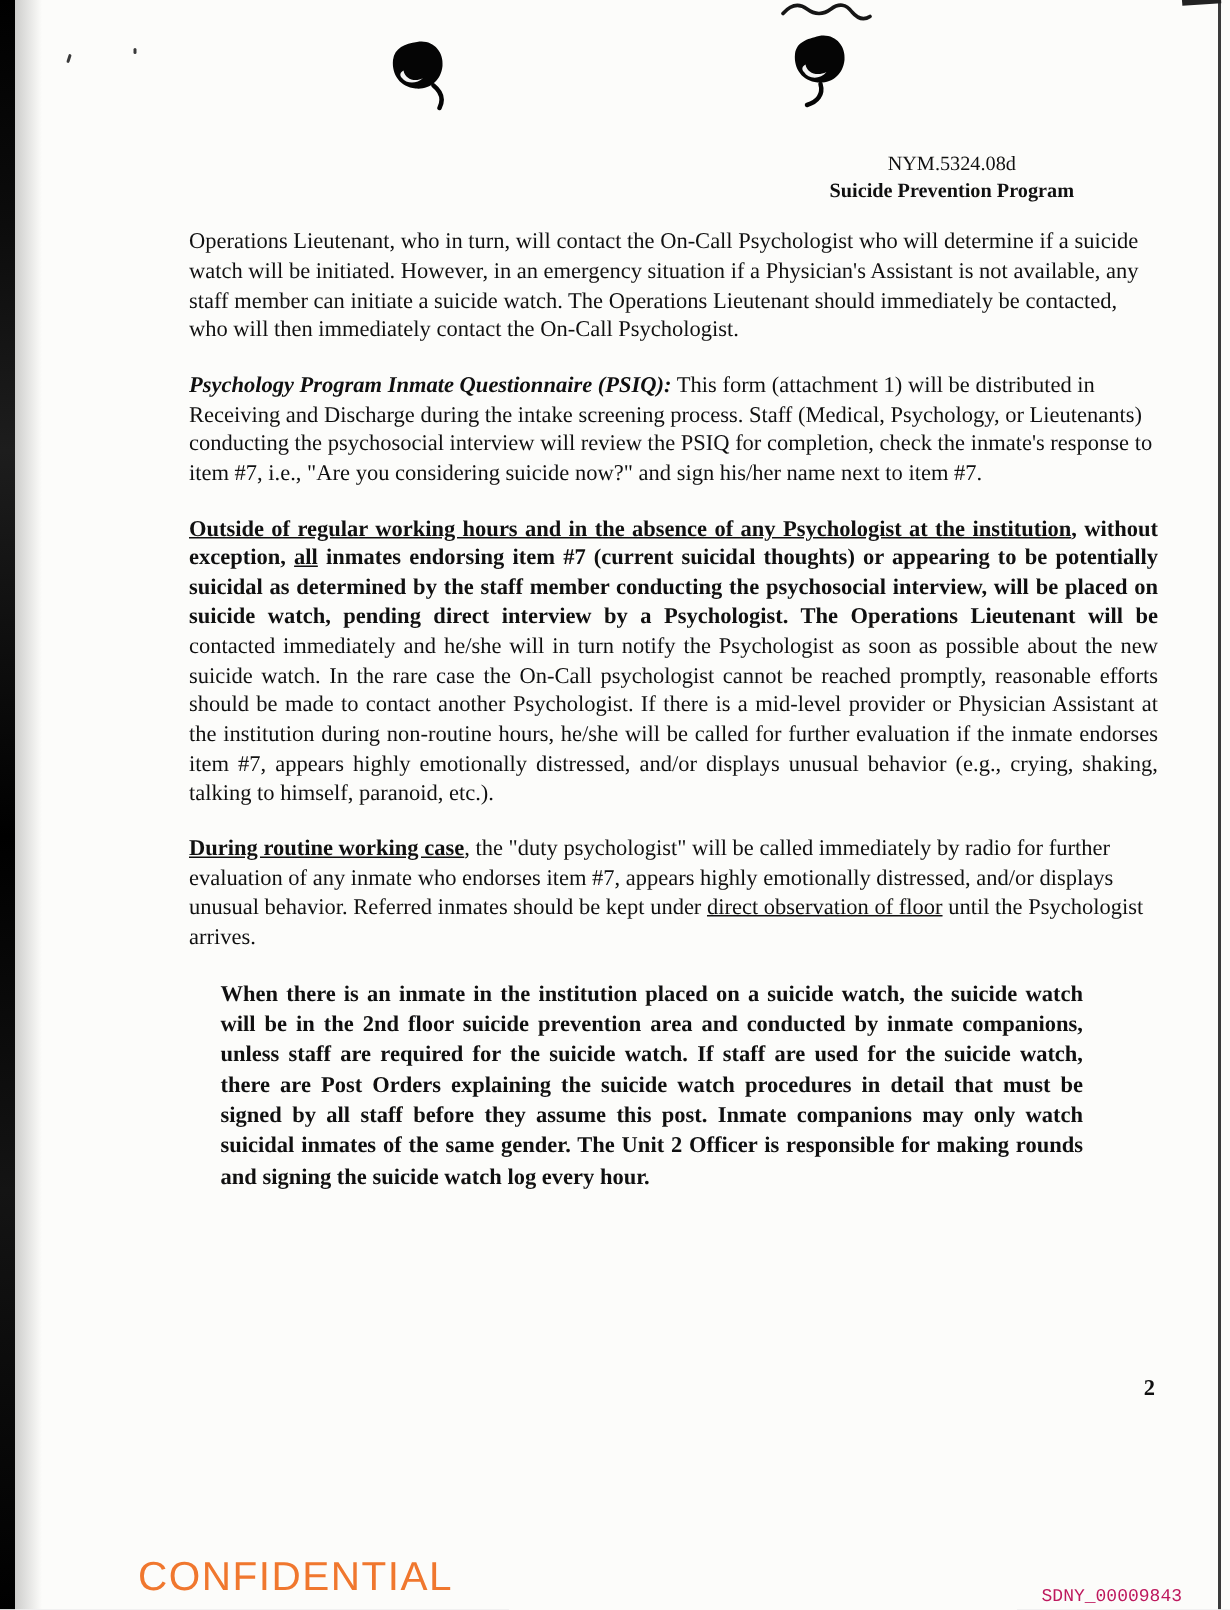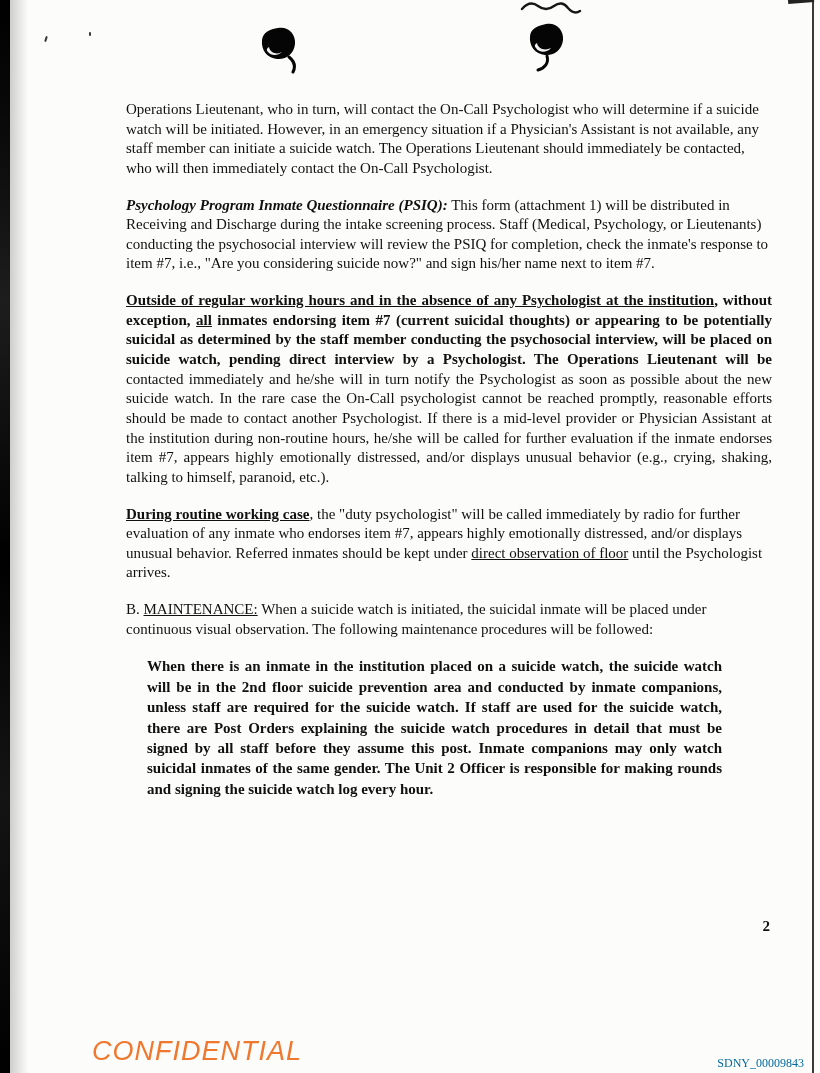--- a/index.html
+++ b/index.html
@@ -37,26 +37,26 @@
   .justify { text-align: justify; }
   .indent { margin-left: 33px; margin-right: 50px; line-height: 1.36; }
   .mt-lg { margin-top: 8px; }
   .b { font-weight: bold; }
   .i { font-style: italic; }
   .u { text-decoration: underline; }
   .page-number { position: absolute; top: 918px; right: 50px; font-size: 15px; font-weight: bold; }
   .confidential {
     position: absolute; left: 92px; bottom: 6px;
     font-family: "Liberation Sans", sans-serif;
-    font-size: 27px; color: #f0772e; letter-spacing: 1px; font-weight: 400; font-style: italic;
+    font-size: 27px; color: #f0772e; letter-spacing: 1px; font-weight: 400;
   }
   .bates {
-    position: absolute; right: 16px; bottom: 2px;
-    font-family: Liberation Serif, serif;
-    font-size: 12px; color: #0369a1;
+    position: absolute; right: 32px; bottom: 2px;
+    font-family: Liberation Mono, monospace;
+    font-size: 12px; color: #be185d;
   }
 </style>
 </head>
 <body>
 
 <div class="page">
 
   <div class="edge-left"></div>
   <div class="edge-left-fade"></div>
   <div class="edge-right"></div>
@@ -75,41 +75,42 @@
     <path d="M13 23 C14 29 21 31 27 28 C23 33 15 33 12 28 C10 26 11 24 13 23 Z" fill="#ffffff" opacity="0.95"></path>
     <path d="M23 36 C25 43 21 48 14 50" stroke="#050505" stroke-width="3" fill="none" stroke-linecap="round"></path>
   </svg>
 
   <svg class="top-squiggle" width="64" height="14" viewBox="0 0 64 14">
     <path d="M2 9 q8 -9 16 -3 q8 6 16 0 q8 -6 14 2 q6 7 12 3" stroke="#161616" stroke-width="2.4" fill="none" stroke-linecap="round"></path>
   </svg>
 
   <div class="content">
 
+    <div class="doc-header">
+      <div>NYM.5324.08d</div>
+      <div class="b">Suicide Prevention Program</div>
+    </div>
 
     <p class="para">
       <span>Operations Lieutenant, who in turn, will contact the On-Call Psychologist who will determine if a suicide watch will be initiated.  However, in an emergency situation if a Physician's Assistant is not available, any staff member can initiate a suicide watch.  The Operations Lieutenant should immediately be contacted, who will then immediately contact the On-Call Psychologist.</span>
     </p>
 
     <p class="para">
       <span class="b i">Psychology Program Inmate Questionnaire (PSIQ):</span>
       <span>  This form (attachment 1) will be distributed in Receiving and Discharge during the intake screening process.  Staff (Medical, Psychology, or Lieutenants) conducting the psychosocial interview will review the PSIQ for completion, check the inmate's response to item #7, i.e., "Are you considering suicide now?" and sign his/her name next to item #7.</span>
     </p>
 
     <p class="para justify">
       <span class="b u">Outside of regular working hours and in the absence of any Psychologist at the institution</span><span class="b">, without exception, </span><span class="b u">all</span><span class="b"> inmates endorsing item #7 (current suicidal thoughts) or appearing to be potentially suicidal as determined by the staff member conducting the psychosocial interview, will be placed on suicide watch, pending direct interview by a Psychologist.  The Operations Lieutenant will be </span><span>contacted immediately and he/she will in turn notify the Psychologist as soon as possible about the new suicide watch.  In the rare case the On-Call psychologist cannot be reached promptly, reasonable efforts should be made to contact another Psychologist.  If there is a mid-level provider or Physician Assistant at the institution during non-routine hours, he/she will be called for further evaluation if the inmate endorses item #7, appears highly emotionally distressed, and/or displays unusual behavior (e.g., crying, shaking, talking to himself, paranoid, etc.).</span>
     </p>
 
     <p class="para">
       <span class="b u">During routine working case</span><span>, the "duty psychologist" will be called immediately by radio for further evaluation of any inmate who endorses item #7, appears highly emotionally distressed, and/or displays unusual behavior.  Referred inmates should be kept under </span><span class="u">direct observation of floor</span><span> until the Psychologist arrives.</span>
     </p>
 
-    <p class="para">
-      <span>B.  </span><span class="u">MAINTENANCE:</span><span>  When a suicide watch is initiated, the suicidal inmate will be placed under continuous visual observation.  The following maintenance procedures will be followed:</span>
-    </p>
 
     <p class="para indent b justify">
       <span>When there is an inmate in the institution placed on a suicide watch, the suicide watch will be in the 2nd floor suicide prevention area and conducted by inmate companions, unless staff are required for the suicide watch. If staff are used for the suicide watch, there are Post Orders explaining the suicide watch procedures in detail that must be signed by all staff before they assume this post.  Inmate companions may only watch suicidal inmates of the same gender.  The Unit 2 Officer is responsible for making rounds and signing the suicide watch log every hour.</span>
     </p>
 
 
   </div>
 
   <div class="page-number">2</div>
   <div class="confidential">CONFIDENTIAL</div>

